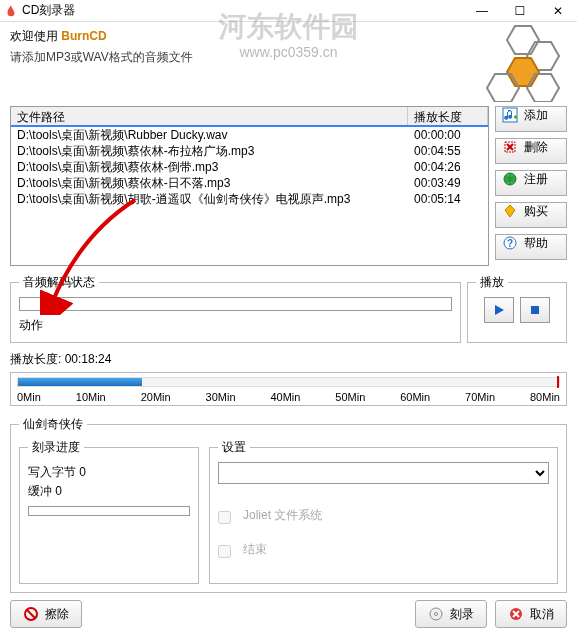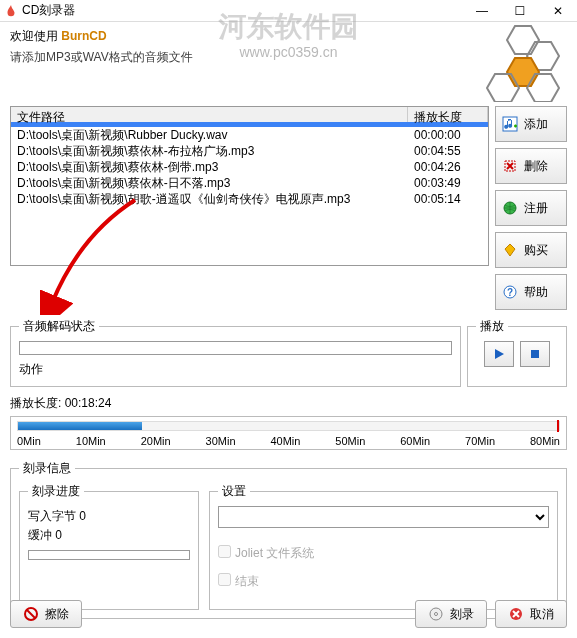--- a/index.html
+++ b/index.html
@@ -17,31 +17,31 @@
 .header { position: relative; height: 84px; background: #fff; padding: 4px 10px; }
 .header .welcome { font-size: 12px; margin-top: 2px; }
 .header .welcome .brand { color: #d08000; font-weight: bold; }
 .header .instruct { font-size: 12px; margin-top: 4px; color: #404040; }
 .header .hex { position: absolute; right: 10px; top: 2px; }
 
 .content { padding: 0 10px; }
 
 .filearea { display: flex; gap: 6px; }
 .filelist { flex: 1; border: 1px solid #999; background: #fff; height: 160px; }
-.filelist .cols { display: flex; background: #f0f0f0; border-bottom: 5px solid #3b82f6; height: 20px; }
+.filelist .cols { display: flex; background: #f0f0f0; border-bottom: 2px solid #3b82f6; height: 20px; }
 .filelist .colh { padding: 2px 6px; border-right: 1px solid #ccc; font-size: 12px; }
 .filelist .colh.path { flex: 1; }
 .filelist .colh.dur { width: 80px; }
 .filelist .rows { }
 .filelist .row { display: flex; height: 16px; align-items: center; }
 .filelist .row .c1 { flex: 1; padding-left: 6px; white-space: nowrap; overflow: hidden; }
 .filelist .row .c2 { width: 80px; padding-left: 6px; }
 
 .sidebtns { width: 72px; display: flex; flex-direction: column; gap: 6px; }
-.sidebtn { height: 36px; border: 1px solid #aaa; background: linear-gradient(#fdfdfd,#e8e8e8); display: flex; align-items: center; padding: 0 6px; gap: 6px; cursor: pointer; font-size: 12px; }
+.sidebtn { height: 26px; border: 1px solid #aaa; background: linear-gradient(#fdfdfd,#e8e8e8); display: flex; padding: 0 6px; gap: 6px; cursor: pointer; font-size: 12px; }
 .sidebtn svg { width: 16px; height: 16px; flex-shrink: 0; }
 
 .decode-play { display: flex; gap: 6px; margin-top: 8px; }
 fieldset { border: 1px solid #bbb; padding: 6px 8px 8px; font-size: 12px; }
 fieldset legend { padding: 0 4px; font-size: 12px; }
 .fs-decode { flex: 1; }
 .fs-decode .bar { height: 14px; border: 1px solid #999; background: #fff; margin-bottom: 6px; }
 .fs-play { width: 100px; }
 .playbtns { display: flex; gap: 6px; justify-content: center; }
 .playbtn { width: 30px; height: 26px; border: 1px solid #999; background: linear-gradient(#fdfdfd,#e8e8e8); display: flex; align-items: center; justify-content: center; cursor: pointer; }
@@ -53,21 +53,21 @@
 .timeline .mark80 { position: absolute; right: 0; top: -2px; bottom: -2px; width: 2px; background: #d00; }
 .ticks { display: flex; justify-content: space-between; margin-top: 4px; font-size: 11px; }
 
 .fs-burn { margin-top: 10px; }
 .burn-inner { display: flex; gap: 10px; }
 .fs-prog { flex: 0 0 180px; }
 .fs-prog .kv { font-size: 12px; margin: 2px 0; }
 .fs-prog .pb { height: 10px; border: 1px solid #999; background: #fff; margin-top: 6px; }
 .fs-set { flex: 1; }
 .fs-set select { width: 100%; height: 22px; border: 1px solid #999; background: #fff; margin-bottom: 6px; }
-.fs-set label { display: flex; align-items: flex-start; gap: 4px; font-size: 12px; margin: 11px 0; color: #555; }
+.fs-set label { display: flex; align-items: flex-end; gap: 12px; font-size: 12px; margin: 17px 0; color: #555; }
 .fs-set label.disabled { color: #aaa; }
 
 .footer { position: absolute; bottom: 10px; left: 10px; right: 10px; display: flex; align-items: center; }
 .footbtn { height: 28px; border: 1px solid #aaa; border-radius: 3px; background: linear-gradient(#fdfdfd,#e8e8e8); display: flex; align-items: center; padding: 0 12px; gap: 6px; cursor: pointer; font-size: 12px; }
 .footer .spacer { flex: 1; }
 .footer .footbtn + .footbtn { margin-left: 8px; }
 
 .arrow { position: absolute; left: 40px; top: 195px; z-index: 5; pointer-events: none; }
 </style>
 </head>
@@ -219,21 +219,21 @@
         <span>30Min</span>
         <span>40Min</span>
         <span>50Min</span>
         <span>60Min</span>
         <span>70Min</span>
         <span>80Min</span>
       </div>
   </div>
 
   <fieldset class="fs-burn">
-    <legend>刻录信息</legend>
+    <legend>仙剑奇侠传</legend>
     <div class="burn-inner">
       <fieldset class="fs-prog">
         <legend>刻录进度</legend>
         <div class="kv"><span>写入字节</span> <span>0</span></div>
         <div class="kv"><span>缓冲</span> <span>0</span></div>
         <div class="pb"></div>
       </fieldset>
       <fieldset class="fs-set">
         <legend>设置</legend>
         <select></select>

